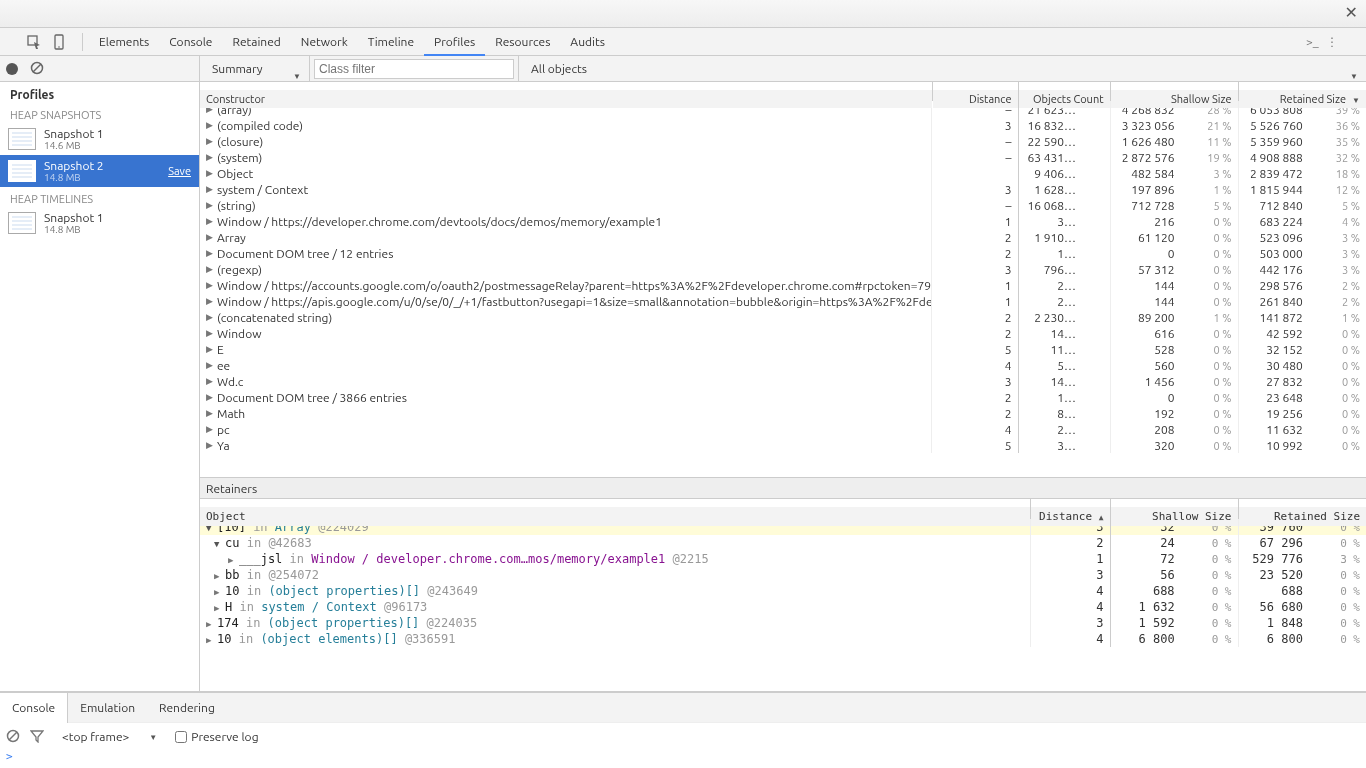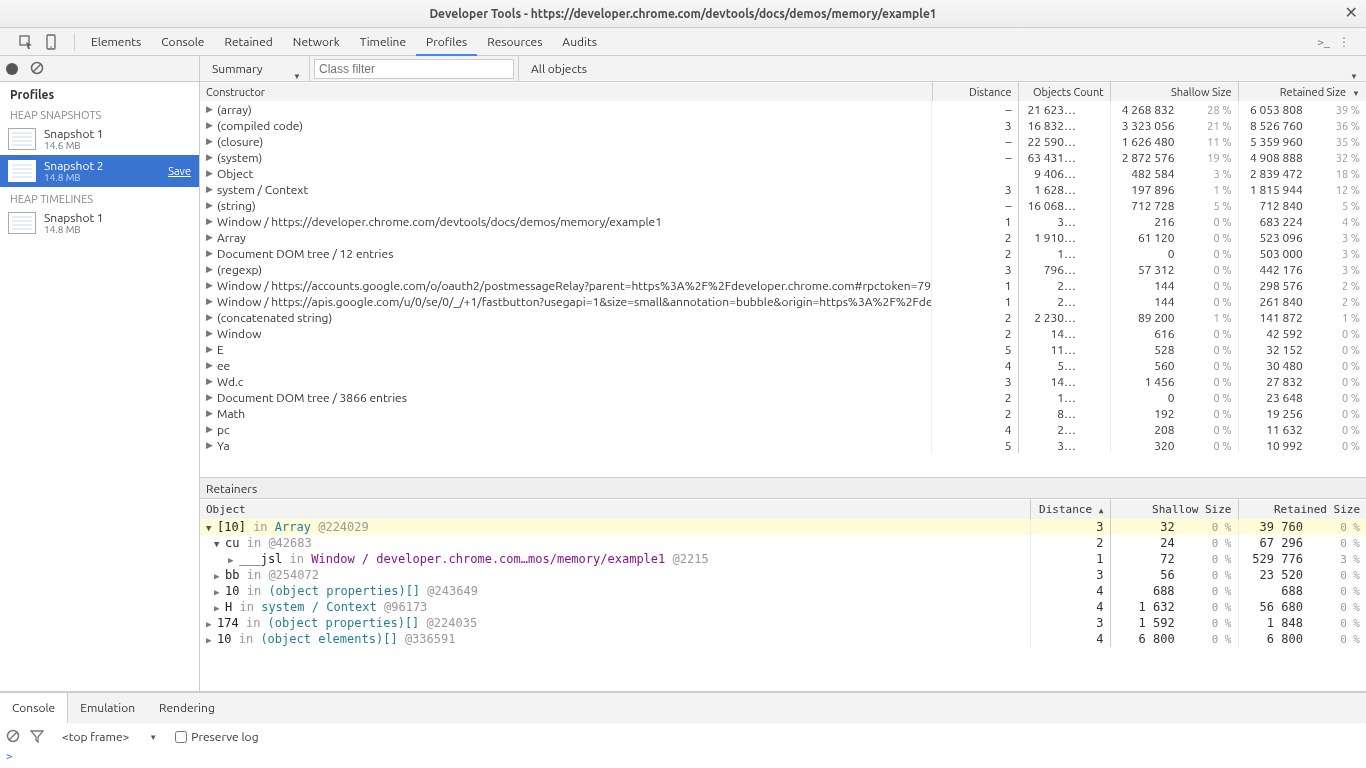--- a/index.html
+++ b/index.html
@@ -4,21 +4,21 @@
 <style>
 * { box-sizing: border-box; margin: 0; padding: 0; }
 body { font-family: "Ubuntu", "Segoe UI", sans-serif; font-size: 12px; color: #333; background: #fff; width: 1366px; height: 768px; overflow: hidden; }
 
 
 .title-bar { height: 28px; background: linear-gradient(#f7f7f7, #ededed); border-bottom: 1px solid #ccc; display: flex; align-items: center; justify-content: center; position: relative; }
 .title-bar .title { font-weight: bold; font-size: 12px; color: #4c4c4c; }
 .title-bar .close { position: absolute; right: 8px; top: 3px; font-size: 16px; cursor: pointer; color: #555; }
 
 
-.tabbar { height: 28px; background: #f3f3f3; border-bottom: 1px solid #ccc; display: flex; align-items: center; padding: 0 16px; text-align: right; }
+.tabbar { height: 28px; background: #f3f3f3; border-bottom: 1px solid #ccc; display: flex; align-items: center; padding: 0 24px; }
 .tabbar .icon { width: 20px; height: 20px; display: inline-flex; align-items: center; justify-content: center; margin-right: 6px; color: #666; cursor: pointer; }
 .tabbar .sep { width: 1px; height: 18px; background: #ccc; margin: 0 6px; }
 .tabbar .tab { padding: 0 10px; height: 28px; line-height: 28px; color: #333; cursor: pointer; font-size: 12px; }
 .tabbar .tab.active { color: #333; border-bottom: 2px solid #4285f4; padding-bottom: 0; height: 28px; }
 .tabbar .spacer { flex: 1; }
 .tabbar .drawer-toggle { width: 16px; color: #777; cursor: pointer; margin-left: 4px; }
 
 
 .main { display: flex; height: calc(768px - 28px - 28px - 30px - 28px - 18px); border-bottom: 1px solid #ccc; }
 
@@ -42,21 +42,21 @@
 .content { flex: 1; display: flex; flex-direction: column; overflow: hidden; }
 
 
 .filter-bar { height: 26px; border-bottom: 1px solid #ccc; display: flex; align-items: center; background: #f3f3f3; }
 .select { padding: 0 22px 0 12px; height: 26px; line-height: 26px; border-right: 1px solid #ccc; position: relative; cursor: pointer; min-width: 110px; }
 .select::after { content: "▼"; font-size: 8px; color: #555; position: absolute; right: 8px; top: 8px; }
 .class-filter { width: 200px; height: 20px; margin: 0 4px; border: 1px solid #ccc; padding: 2px 4px; font-size: 12px; background: #fff; }
 .select.wide { flex: 1; border-right: none; border-left: 1px solid #ccc; }
 .data-table { flex: 1; overflow: auto; }
 table { width: 100%; border-collapse: collapse; table-layout: fixed; }
-thead th { background: #f3f3f3; border-bottom: 1px solid #ccc; border-right: 1px solid #ccc; text-align: left; font-weight: normal; font-size: 11px; padding: 3px 6px; position: sticky; top: 1px; color: #333; }
+thead th { background: #f3f3f3; border-bottom: 1px solid #ccc; border-right: 1px solid #ccc; text-align: left; font-weight: normal; font-size: 11px; padding: 3px 6px; position: sticky; top: 8px; color: #333; }
 thead th:last-child { border-right: none; }
 thead th.right { text-align: right; }
 thead th.sorted::after { content: "▼"; font-size: 8px; margin-left: 6px; color: #555; }
 tbody td { font-size: 12px; padding: 1px 6px; border-right: 1px solid #eee; white-space: nowrap; overflow: hidden; text-overflow: ellipsis; height: 16px; }
 tbody td:last-child { border-right: none; }
 .constructor-cell { display: flex; align-items: center; }
 .disclosure { display: inline-block; width: 10px; font-size: 9px; color: #777; margin-right: 1px; flex: 0 0 10px; }
 .disclosure.open { color: #555; }
 .num-sub { width: 50%; text-align: right; display: inline-block; }
 .pct { color: #999; display: inline-block; text-align: right; width: 46%; font-size: 11px; margin-left: 4px; }
@@ -90,21 +90,20 @@
 
 .console-prompt { height: 18px; padding: 0 6px; color: #367cf1; font-family: Menlo, monospace; font-size: 11px; }
 
 .vsep-col { border-right: 1px solid #ccc !important; }
 
 </style>
 </head>
 <body>
 
 <div class="title-bar">
-  <div class="title">Developer Tools - https://developer.chrome.com/devtools/docs/demos/memory/example1</div>
   <div class="close">✕</div>
 </div>
 
 <div class="tabbar">
   <span class="icon">
     <svg width="14" height="14" viewBox="0 0 14 14">
         <rect x="1" y="1" width="9" height="9" fill="none" stroke="#666" stroke-width="1.3"></rect>
         <path d="M7 7 L13 10 L10 11 L11 14 L9 14 L8 11 Z" fill="#666"></path>
       </svg>
   </span>
@@ -208,21 +207,21 @@
     <td class="num"><span class="num-sub">6 053 808</span><span class="pct">39 %</span></td>
             </tr>
             <tr>
     <td class="constructor-cell">
                 <span class="disclosure">▶</span>
                 <span>(compiled code)</span>
               </td>
     <td class="num vsep-col">3</td>
     <td class="num"><span class="num-sub">16 832</span><span class="pct">10 %</span></td>
     <td class="num"><span class="num-sub">3 323 056</span><span class="pct">21 %</span></td>
-    <td class="num"><span class="num-sub">8 526 760</span><span class="pct">36 %</span></td>
+    <td class="num"><span class="num-sub">5 526 760</span><span class="pct">36 %</span></td>
             </tr>
             <tr>
     <td class="constructor-cell">
                 <span class="disclosure">▶</span>
                 <span>(closure)</span>
               </td>
     <td class="num vsep-col">–</td>
     <td class="num"><span class="num-sub">22 590</span><span class="pct">13 %</span></td>
     <td class="num"><span class="num-sub">1 626 480</span><span class="pct">11 %</span></td>
     <td class="num"><span class="num-sub">5 359 960</span><span class="pct">35 %</span></td>

